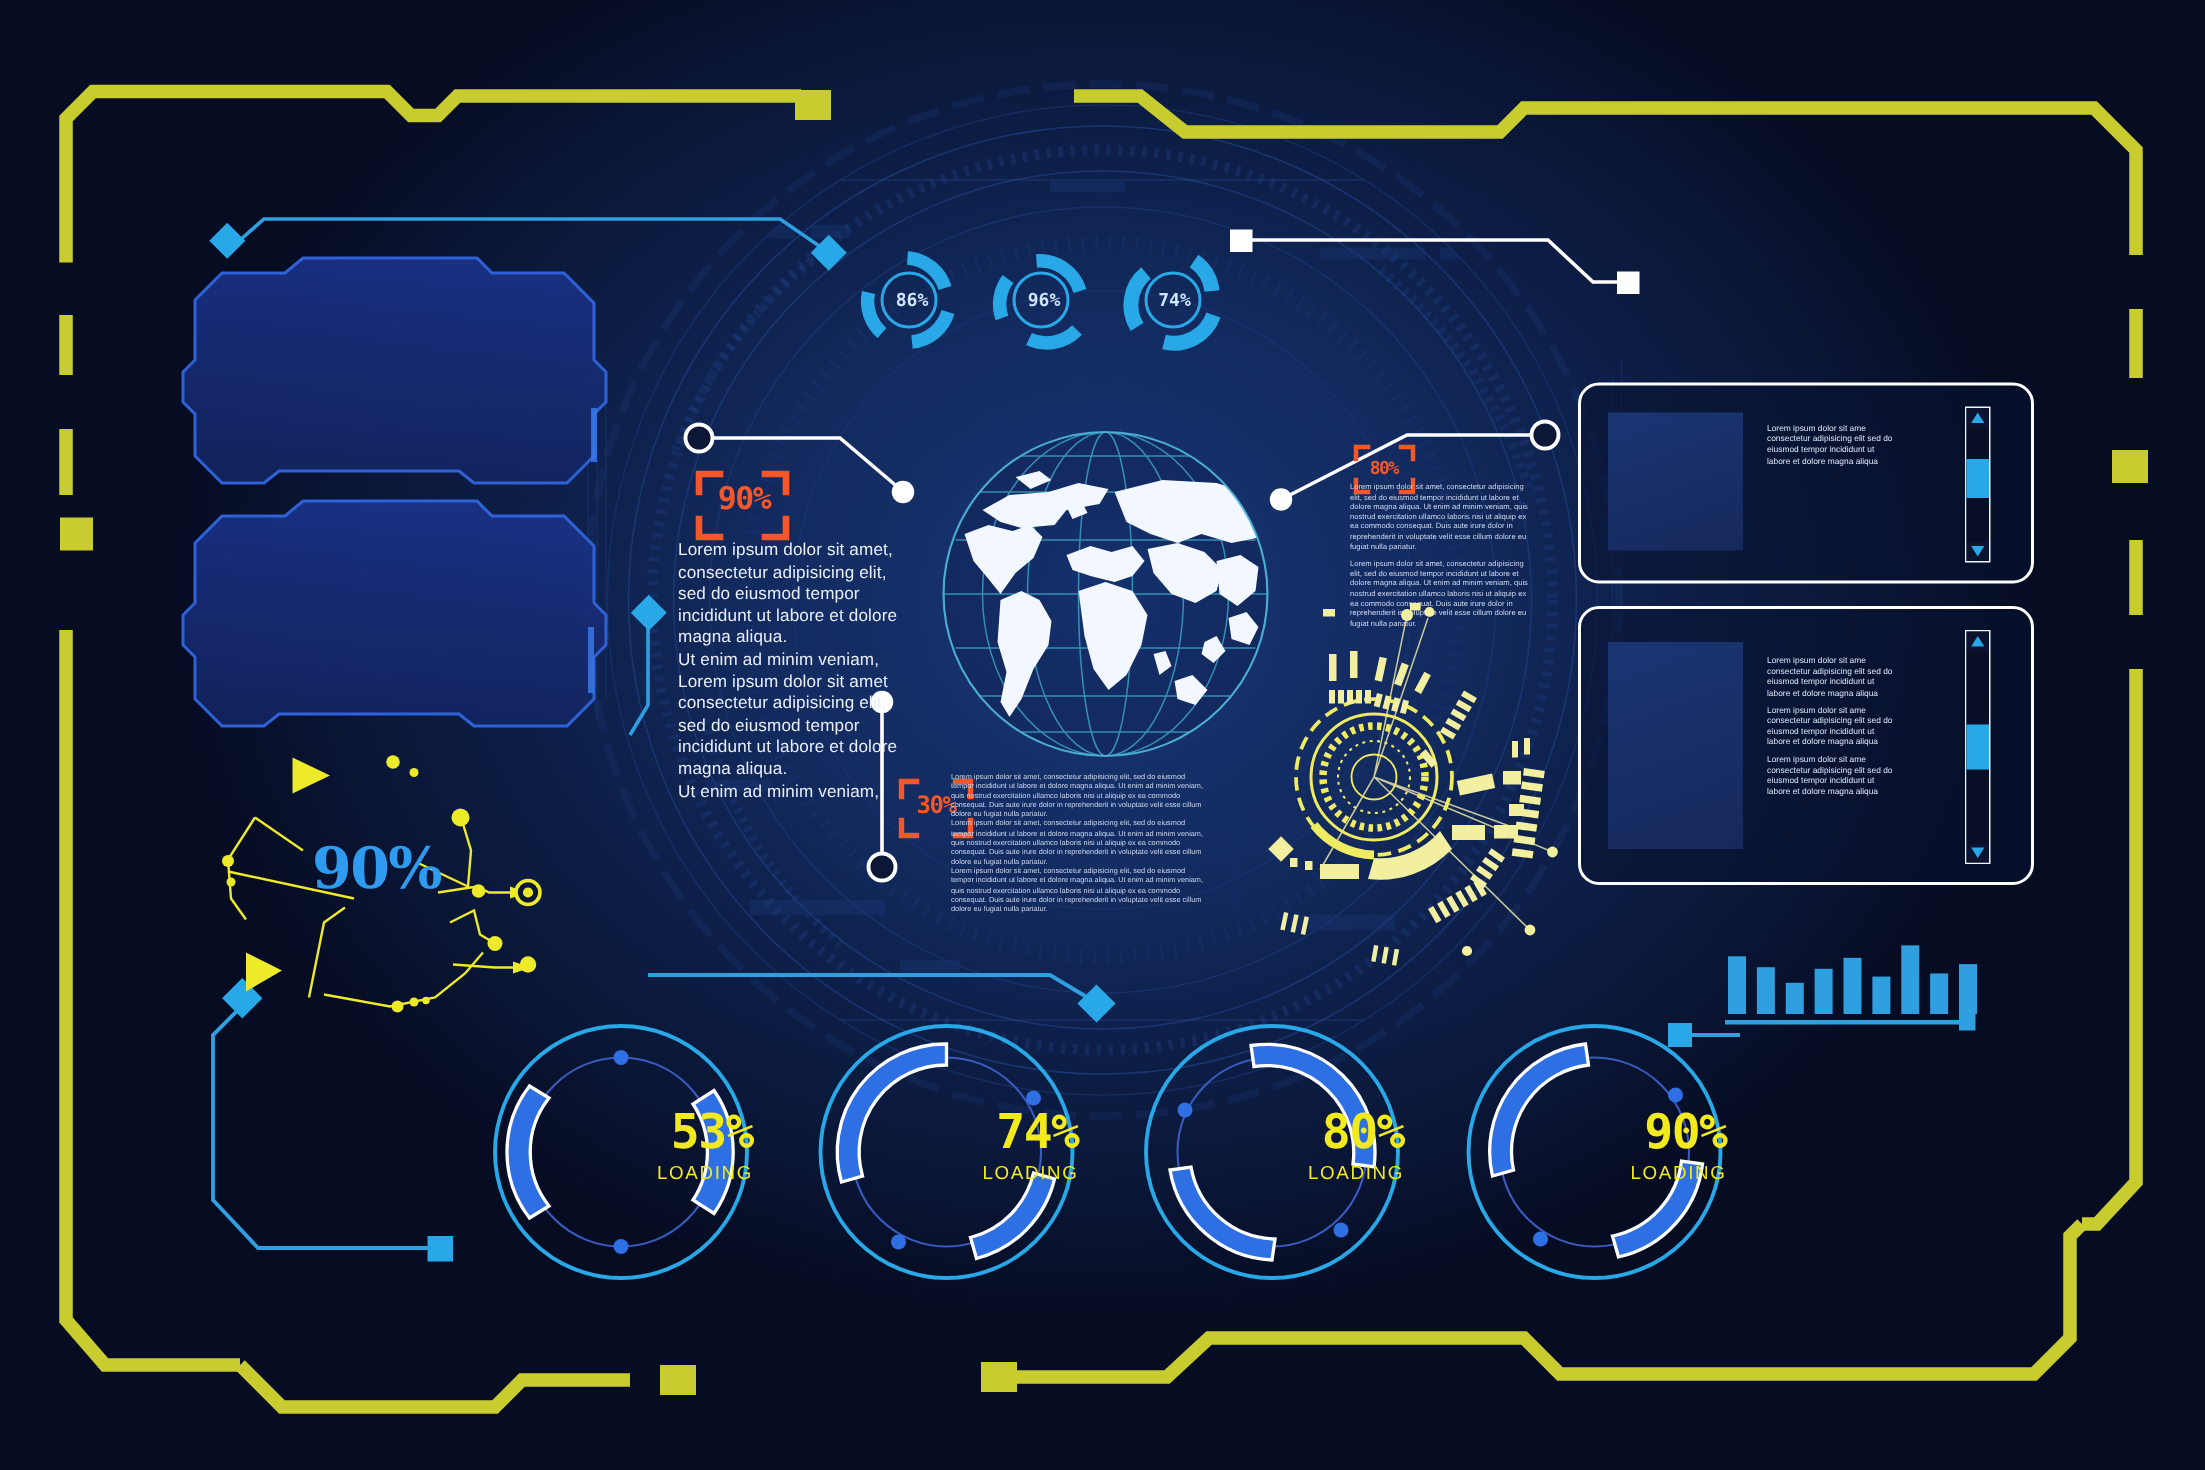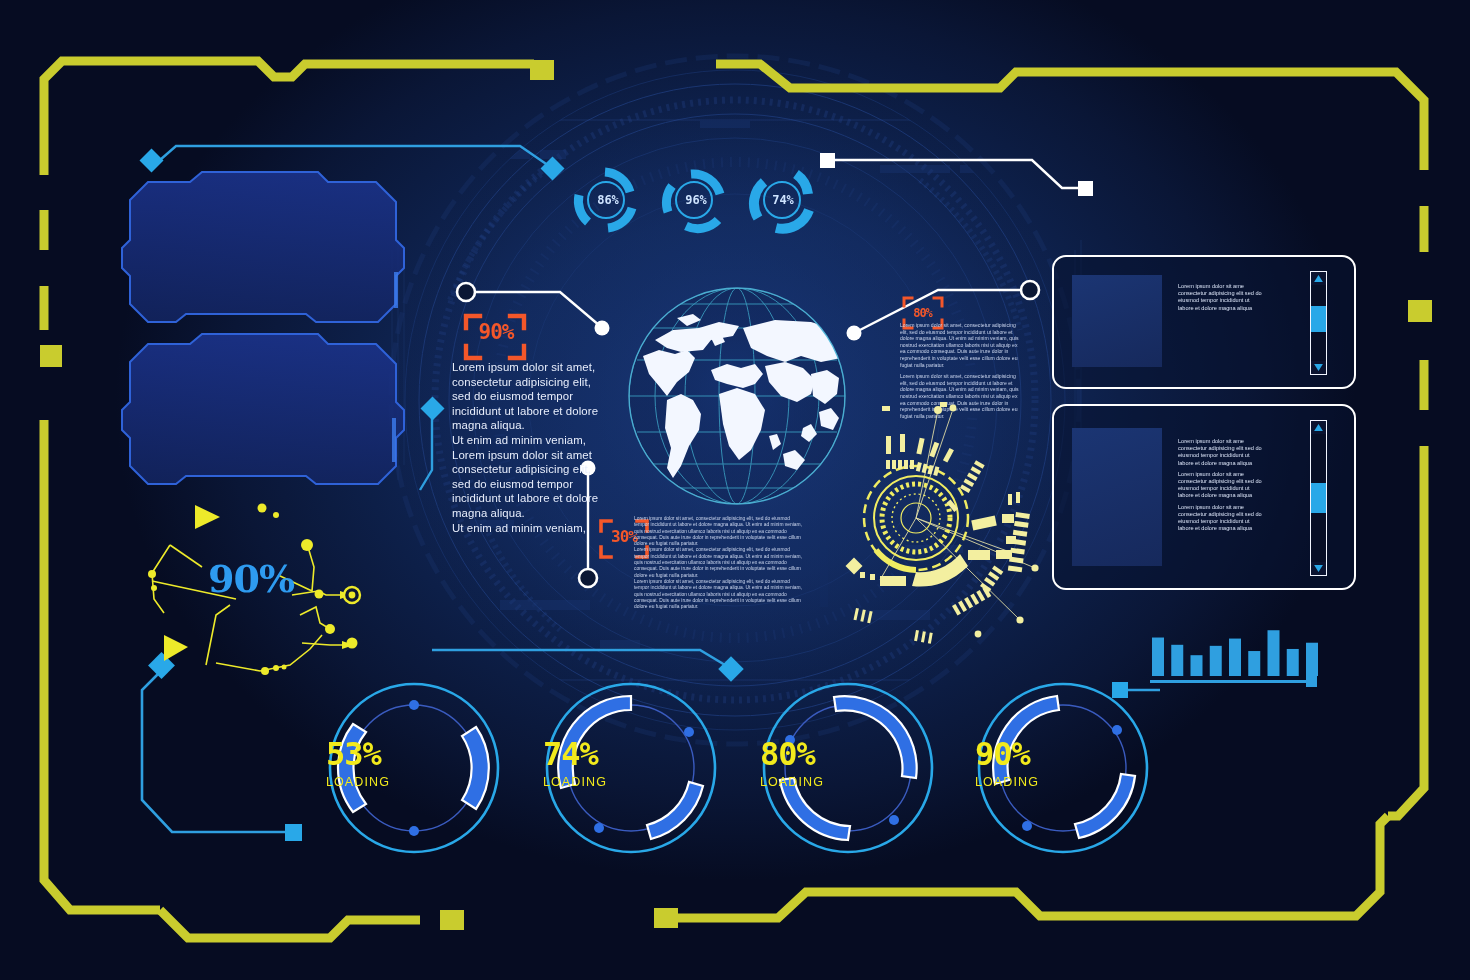--- a/index.html
+++ b/index.html
@@ -28,21 +28,21 @@
   .searchbar input::placeholder{color:#b9c6e2;}
   .searchdiv{width:2px;align-self:stretch;background:#fff;}
   .searchbtn{width:44px;display:flex;align-items:center;justify-content:center;cursor:pointer;}
   
   .sbar{position:absolute;width:15px;background:#07102b;border:1.4px solid #f2f5ff;display:flex;flex-direction:column;}
   .sbtn{height:13px;background:#0b1330;display:flex;align-items:center;justify-content:center;flex:none;}
   .strack{flex:1;position:relative;background:#070e26;}
   .sthumb{position:absolute;left:0;right:0;background:#29a8e8;}
   
   .gauge{position:absolute;width:176px;height:176px;}
-  .gtext{position:absolute;left:0;right:0;text-align:left;}
+  .gtext{position:absolute;left:0;right:0;text-align:right;}
   .gpct{color:#f2ea1c;font-family:"DejaVu Sans Mono",monospace;font-size:32px;font-weight:bold;letter-spacing:-1px;line-height:1;}
   .gload{color:#f2ea1c;font-size:12.5px;letter-spacing:1.1px;margin-top:5px;}
   .minipct{position:absolute;color:#cfe4ff;font-family:"DejaVu Sans Mono",monospace;font-size:12px;font-weight:bold;
     text-align:center;width:60px;}
   .bigpct{position:absolute;color:#2e9bf0;font-family:"DejaVu Serif",serif;font-weight:bold;font-size:38px;letter-spacing:-1px;}
 </style>
 </head>
 <body>
 
 <div id="stage">

